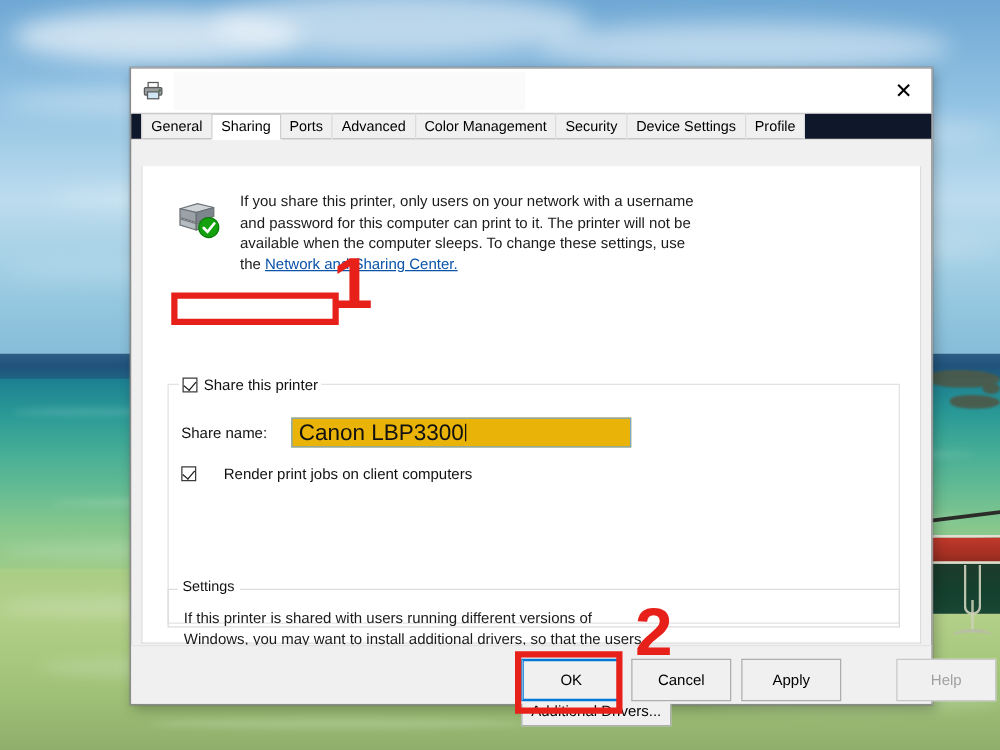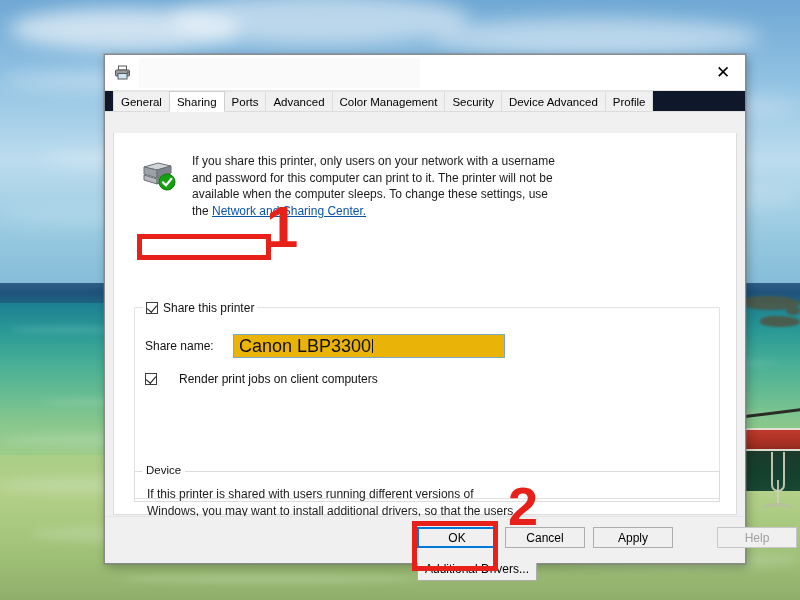--- a/index.html
+++ b/index.html
@@ -197,21 +197,21 @@
   .drivers-legend {
     position:absolute; left:7px; top:-8px; background:#fff; padding:0 4px;
     font-size:11.5px; color:#111;
   }
   .drivers-text {
     position:absolute; left:12px; top:14px; width:372px;
     font-size:12px; color:#1b1b1b; line-height:16.5px;
   }
   .btn {
     background:#f0f0f0; border:1px solid #adadad; font-size:12px; color:#000;
-    height:21px; display:flex; align-items:center; justify-content:center;
+    height:34px; display:flex; align-items:center; justify-content:center;
     white-space:nowrap;
   }
   .btn.disabled { color:#a0a0a0; border-color:#c8c8c8; background:#f0f0f0; }
   .btn-additional {
     position:absolute; left:282px; top:84px; width:120px; height:25px;
   }
 
   .footer {
     position:absolute; left:0; bottom:0; width:100%; height:47px;
     background:#f0f0f0; border-top:1px solid #e4e4e4;
@@ -296,21 +296,21 @@
       <div class="close-btn">✕</div>
     </div>
 
     <div class="tabstrip">
       <div class="tab">General</div>
       <div class="tab active">Sharing</div>
       <div class="tab">Ports</div>
       <div class="tab">Advanced</div>
       <div class="tab">Color Management</div>
       <div class="tab">Security</div>
-      <div class="tab">Device Advanced</div>
+      <div class="tab">Device Settings</div>
       <div class="tab">Profile</div>
     </div>
 
     <div class="tabpage">
 
       <div class="info-row">
         <span class="shared-printer-icon">
           <svg width="40" height="40" viewBox="0 0 40 40">
             <path d="M6 14 L20 10 L33 13 L19 17 Z" fill="#cfd4d8" stroke="#6b7075" stroke-width="1"></path>
             <path d="M6 14 L6 21 L19 25 L19 17 Z" fill="#9aa1a7" stroke="#6b7075" stroke-width="1"></path>
@@ -340,21 +340,21 @@
           </div>
         </div>
 
         <div class="render-row">
           <span class="cb checked"></span>
           <span class="cb-label">Render print jobs on client computers</span>
         </div>
       </div>
 
       <div class="drivers-group">
-        <span class="drivers-legend">Device</span>
+        <span class="drivers-legend">Settings</span>
         <div class="drivers-text">If this printer is shared with users running different versions of Windows, you may want to install additional drivers, so that the users do not have to find the print driver when they connect to the shared printer.</div>
         <div class="btn btn-additional">Additional Drivers...</div>
       </div>
     </div>
 
     <div class="footer">
       <div class="btn btn-ok">OK</div>
       <div class="btn btn-cancel">Cancel</div>
       <div class="btn btn-apply">Apply</div>
       <div class="btn btn-help disabled">Help</div>

